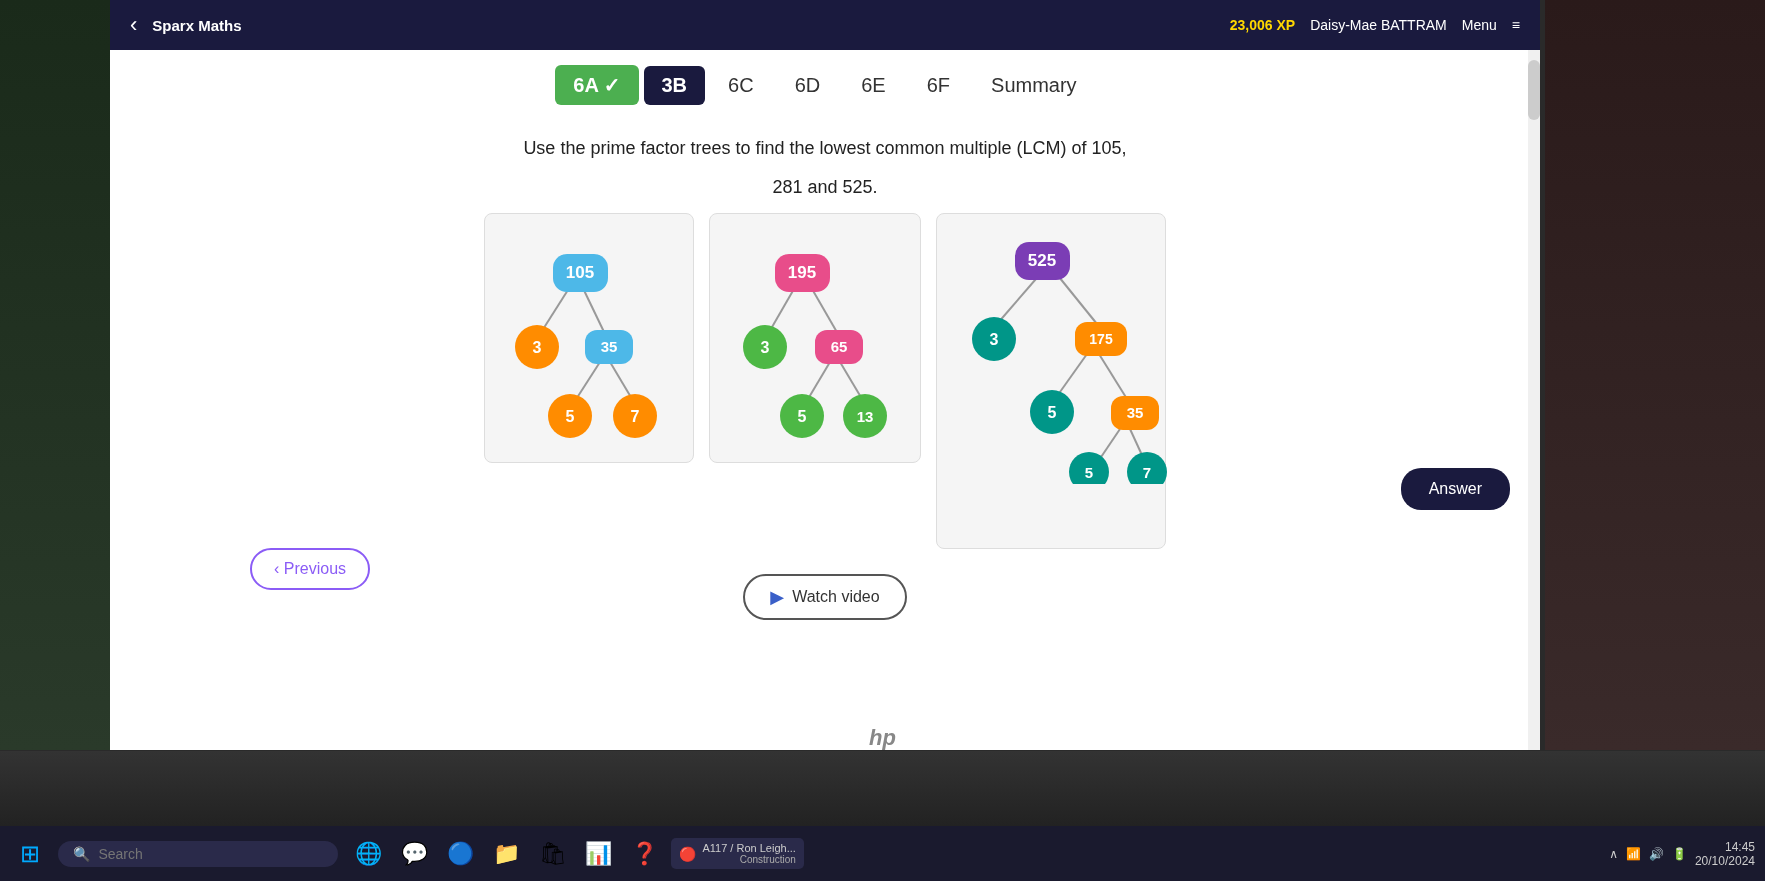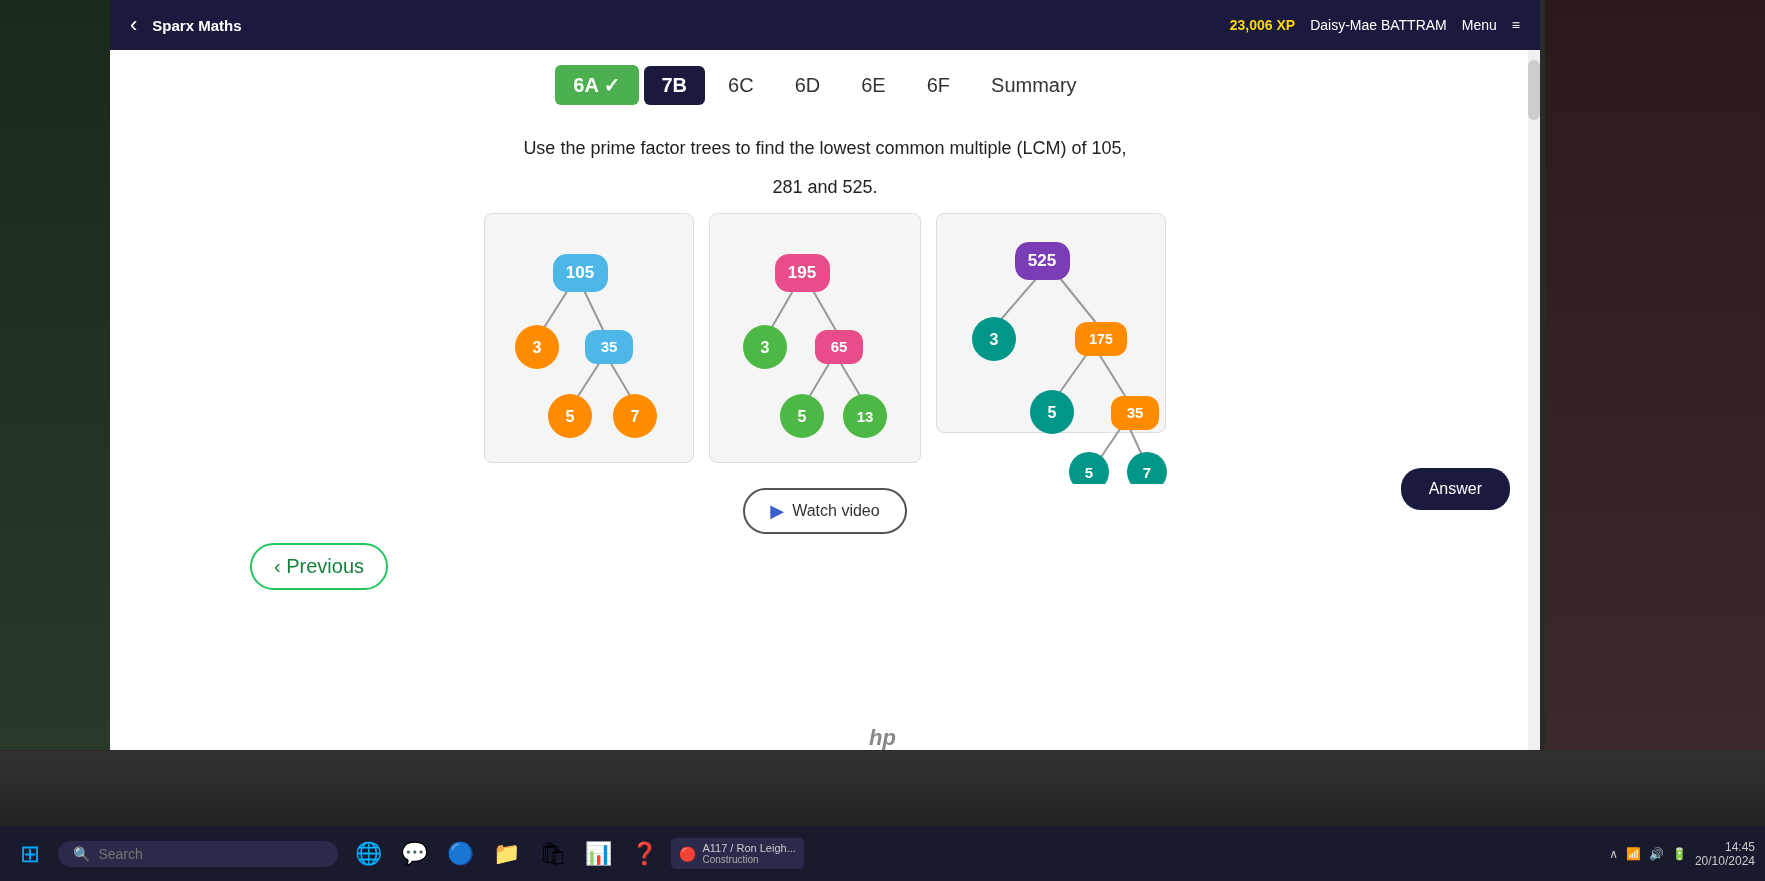--- a/index.html
+++ b/index.html
@@ -137,27 +137,27 @@
     .video-icon {
       color: #3a5fc8;
       font-size: 18px;
     }
 
     
     .prev-btn {
       position: absolute;
       bottom: 160px;
       left: 140px;
-      border: 2px solid #22c55e;
+      border: 2px solid #8b5cf6;
       border-radius: 25px;
       padding: 10px 22px;
-      font-size: 20px;
+      font-size: 16px;
       cursor: pointer;
       background: #fff;
-      color: #15803d;
+      color: #8b5cf6;
     }
 
     
     .answer-btn {
       position: absolute;
       right: 30px;
       bottom: 240px;
       background: #1a1a3e;
       color: #fff;
       border: none;
@@ -351,21 +351,21 @@
     <div class="header-right">
       <span class="xp-badge">23,006 XP</span>
       <span>Daisy-Mae BATTRAM</span>
       <span>Menu</span>
       <span>≡</span>
     </div>
   </div>
 
   <div class="tabs">
     <button class="tab tab-6a">6A ✓</button>
-    <button class="tab tab-6b">7B</button>
+    <button class="tab tab-6b">3B</button>
     <button class="tab tab-normal">6C</button>
     <button class="tab tab-normal">6D</button>
     <button class="tab tab-normal">6E</button>
     <button class="tab tab-normal">6F</button>
     <button class="tab tab-summary">Summary</button>
   </div>
 
   <div class="content">
     <p class="question-text">
       Use the prime factor trees to find the <span class="bold-text">lowest common multiple (LCM)</span> of 105,
@@ -417,21 +417,21 @@
           <text x="129" y="138" text-anchor="middle" fill="white" font-weight="bold" font-size="15">65</text>
 
           <circle cx="92" cy="202" r="22" fill="#4db845"></circle>
           <text x="92" y="208" text-anchor="middle" fill="white" font-weight="bold" font-size="16">5</text>
 
           <circle cx="155" cy="202" r="22" fill="#4db845"></circle>
           <text x="155" y="208" text-anchor="middle" fill="white" font-weight="bold" font-size="15">13</text>
         </svg>
       </div>
 
-      <div class="single-tree" style="width:230px;height:220px;">
+      <div class="single-tree" style="width:230px;height:336px;">
         <svg viewBox="0 0 230 270" width="230" height="270">
 
           <line x1="105" y1="58" x2="60" y2="110" stroke="#999" stroke-width="2"></line>
           <line x1="118" y1="58" x2="160" y2="110" stroke="#999" stroke-width="2"></line>
           <line x1="150" y1="140" x2="118" y2="185" stroke="#999" stroke-width="2"></line>
           <line x1="162" y1="140" x2="190" y2="185" stroke="#999" stroke-width="2"></line>
           <line x1="183" y1="215" x2="158" y2="252" stroke="#999" stroke-width="2"></line>
           <line x1="193" y1="215" x2="210" y2="252" stroke="#999" stroke-width="2"></line>
 
           <rect x="78" y="28" width="55" height="38" rx="14" fill="#7b3db5"></rect>
@@ -514,21 +514,21 @@
     </div>
     <div class="tb-icon">
       <span style="font-size:22px;">❓</span>
     </div>
   </div>
 
   <div class="taskbar-app">
     <span style="font-size:14px;color:#e55;">🔴</span>
     <div>
       <div>A117 / Ron Leigh...</div>
-      <div style="font-size:10px;color:#aaa;">Construction</div>
+      <div style="font-size:10px;color:#aaa;text-align:right;">Construction</div>
     </div>
   </div>
 
   <div class="taskbar-right">
     <span>∧</span>
     <span>📶</span>
     <span>🔊</span>
     <span>🔋</span>
     <div class="clock">
       <div>14:45</div>

